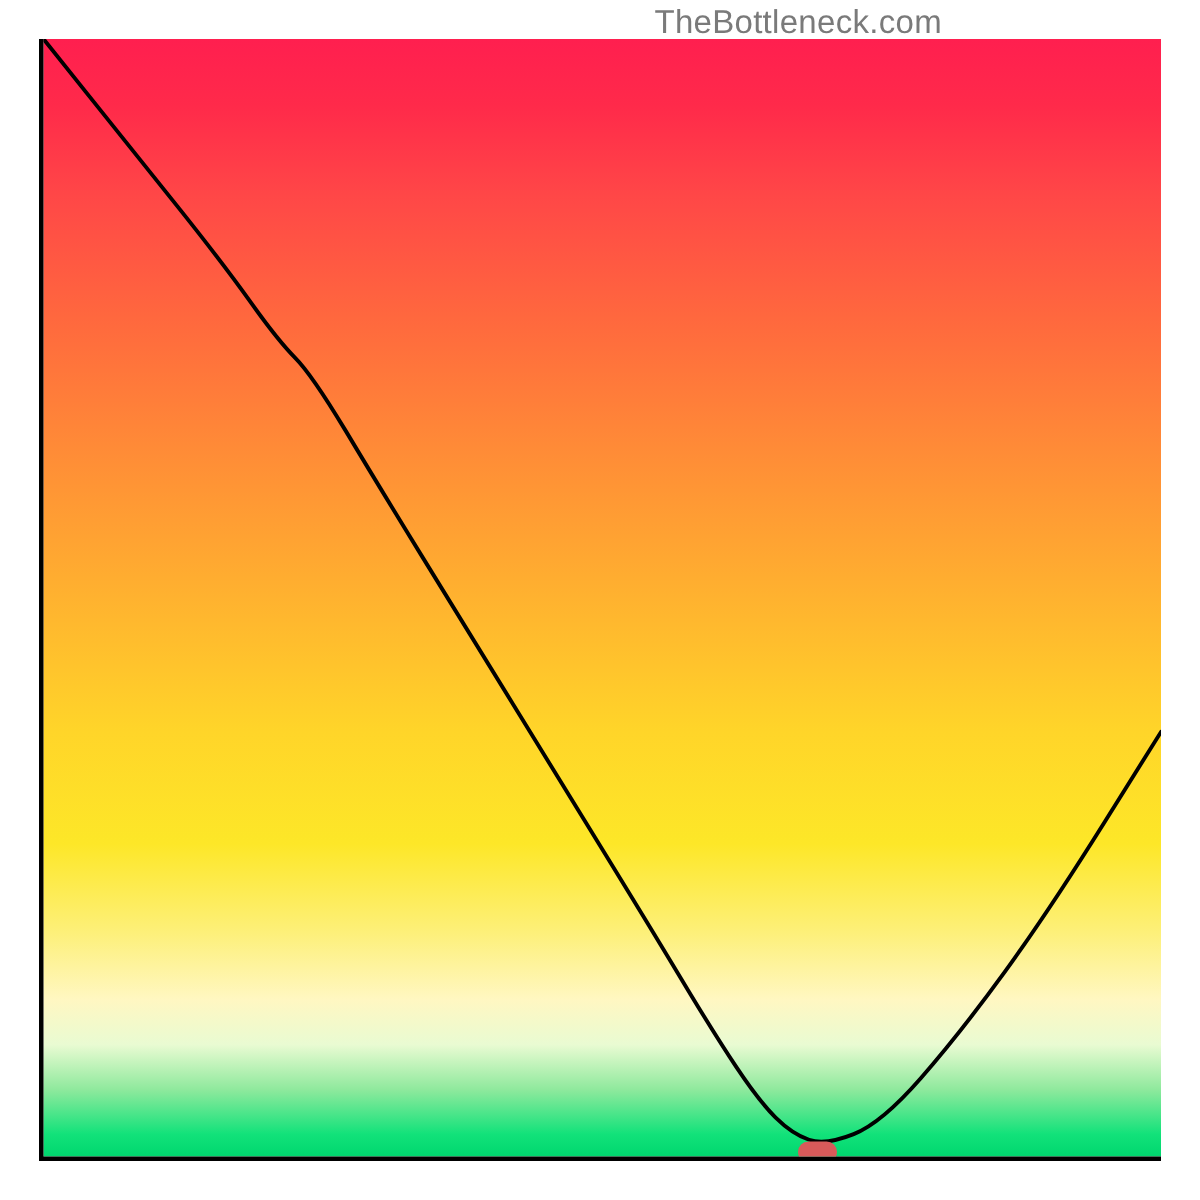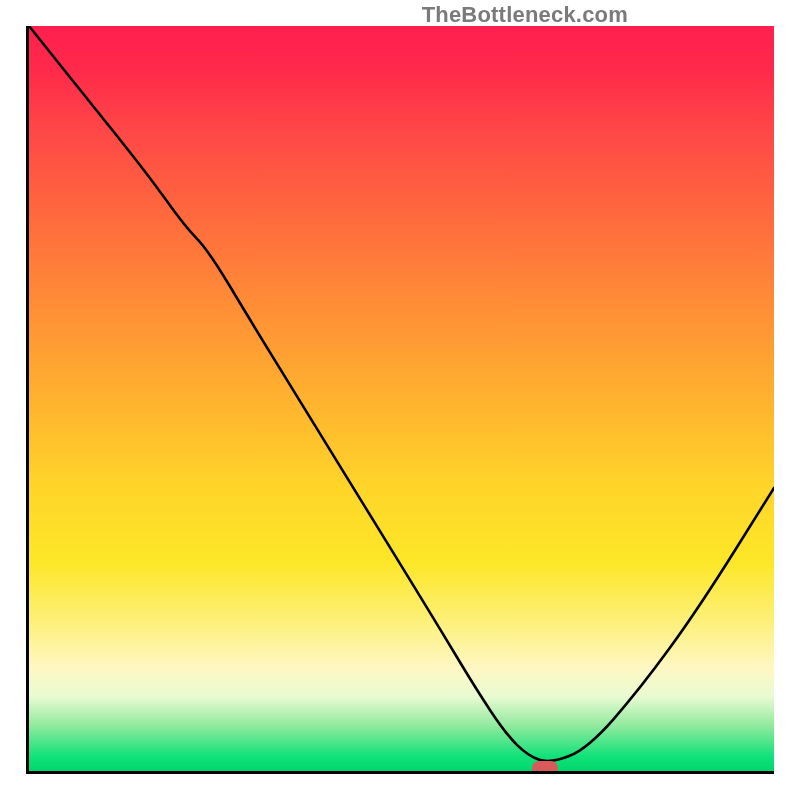--- a/index.html
+++ b/index.html
@@ -7,21 +7,20 @@
     padding: 0;
     width: 800px;
     height: 800px;
     background: #ffffff;
     font-family: Arial, Helvetica, sans-serif;
   }
   .wrap {
     position: relative;
     width: 636px;
     height: 800px;
-    font-weight: bold;
   }
   .watermark {
     position: absolute;
     top: 2px;
     right: 8px;
     font-size: 22px;
     color: #7a7a7a;
     z-index: 10;
     letter-spacing: 0.2px;
   }

